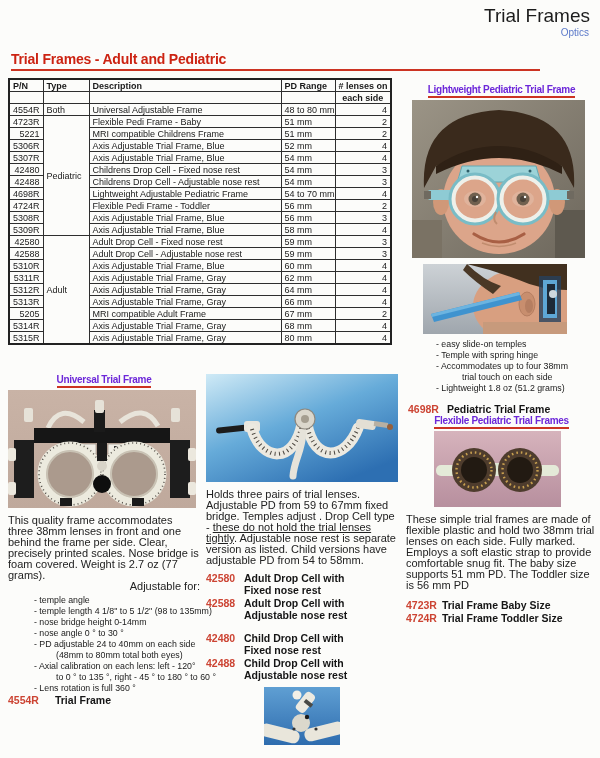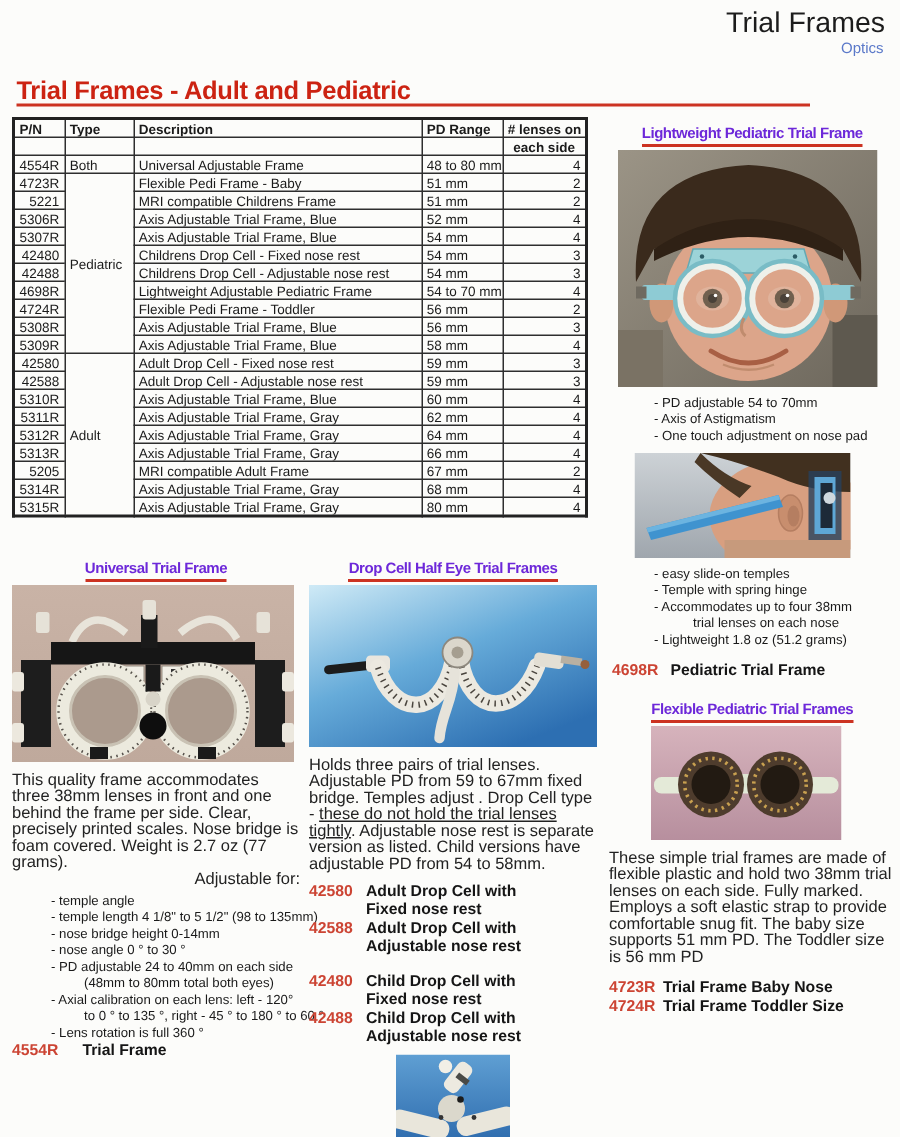--- a/index.html
+++ b/index.html
@@ -2,21 +2,21 @@
 <html><head>
 <meta charset="utf-8">
 <style>
   html,body{margin:0;padding:0;background:#9a9a9a;}
   .page{position:relative;width:600px;height:758px;margin:0 auto;background:#fcfcfa;
         font-family:"Liberation Sans",sans-serif;color:#1a1a1a;overflow:hidden;}
 
   
   .page-title{position:absolute;top:5px;right:10px;font-size:19px;color:#1c1c1c;}
   .page-subtitle{position:absolute;top:27px;right:11px;font-size:10px;color:#5b79c9;}
-  .section-heading{position:absolute;top:51px;left:11px;font-size:17px;font-weight:bold;
+  .section-heading{position:absolute;top:51px;left:11px;font-size:14px;font-weight:bold;
                    color:#cc2312;letter-spacing:-0.2px;white-space:nowrap;}
   .red-rule{position:absolute;top:69px;left:11px;width:529px;height:2px;background:#cc3322;}
 
   
   table.pt{position:absolute;top:78px;left:8px;width:382px;border-collapse:collapse;
            table-layout:fixed;font-size:9px;border:2px solid #222;}
   table.pt th, table.pt td{border:1px solid #2e2e2e;padding:0 3px;height:11px;line-height:10px;
            overflow:hidden;white-space:nowrap;}
   table.pt th{text-align:left;font-weight:bold;}
   table.pt th.center{text-align:center;}
@@ -55,21 +55,21 @@
   .dc-item .pn{color:#cc4433;width:38px;flex:none;}
 
   .flex-parts{margin-top:8px;}
   .flex-part{font-size:10.5px;font-weight:bold;line-height:13px;color:#151515;}
   .flex-part .pn{color:#cc4433;margin-right:5px;}
 
   .photo{display:block;}
   .photo-mid-top{margin-top:0;}
   .nose-photo{display:block;margin:6px auto 0 auto;}
 
-  .heading-2{margin-top:15px;}
+  .heading-2{}
   .photo1{margin-left:6px;margin-top:3px;}
   .photo2{margin-left:17px;margin-top:6px;}
   .photo3{margin-left:28px;margin-top:4px;}
 </style>
 </head>
 <body>
 
 <div class="page">
 
   <div class="page-title">Trial Frames</div>
@@ -285,23 +285,20 @@
         <div class="line">- Axial calibration on each lens: left - 120°</div>
         <div class="line wrap">to 0 ° to 135 °, right - 45 ° to 180 ° to 60 °</div>
         <div class="line">- Lens rotation is full 360 °</div>
       </div>
     <div class="part-line">
       <span class="pn">4554R</span><span>Trial Frame</span>
     </div>
   </div>
 
   <div class="col-mid">
-    <div class="col-heading">
-      <span>Drop Cell Half Eye Trial Frames</span>
-    </div>
     <svg class="photo photo-mid-top" width="192" height="108" viewBox="0 0 192 108">
       <defs>
           <linearGradient id="gD" x1="0" y1="0" x2="0.7" y2="1">
         <stop offset="0" stop-color="#cfeaf6"></stop>
             <stop offset="0.5" stop-color="#66abd9"></stop>
             <stop offset="1" stop-color="#2d6fb2"></stop>
           </linearGradient>
         </defs>
       <rect width="192" height="108" fill="url(#gD)"></rect>
       <rect x="10" y="52" width="34" height="6" rx="3" fill="#1c1c1c" transform="rotate(-6 27 55)"></rect>
@@ -392,25 +389,20 @@
         <circle cx="111" cy="99" r="3" fill="#241a10"></circle>
         <circle cx="113" cy="97" r="1.2" fill="#fff"></circle>
       <ellipse cx="63" cy="99" rx="11" ry="8" fill="#f6f2ec" opacity="0.18"></ellipse>
       <ellipse cx="111" cy="99" rx="11" ry="8" fill="#f6f2ec" opacity="0.18"></ellipse>
       <circle cx="56" cy="71" r="1.5" fill="#2c5c66"></circle>
         <circle cx="118" cy="71" r="1.5" fill="#2c5c66"></circle>
       <path d="M84,112 q-4,8 1,12" stroke="#c08c6e" stroke-width="2" fill="none"></path>
       <path d="M62,134 Q87,150 112,134" stroke="#a85f44" stroke-width="3.2" fill="none" stroke-linecap="round"></path>
       <path d="M70,143 Q87,150 104,143" stroke="#c08c6e" stroke-width="1.5" fill="none"></path>
     </svg>
-    <div class="bullets">
-        <div class="line">- PD adjustable 54 to 70mm</div>
-        <div class="line">- Axis of Astigmatism</div>
-        <div class="line">- One touch adjustment on nose pad</div>
-      </div>
     <svg class="photo photo2" width="144" height="70" viewBox="0 0 144 70">
       <defs>
           <linearGradient id="gS" x1="0" y1="0" x2="0" y2="1">
         <stop offset="0" stop-color="#cdd2d6"></stop>
             <stop offset="1" stop-color="#9fa6ad"></stop>
           </linearGradient>
         </defs>
       <rect width="144" height="70" fill="url(#gS)"></rect>
       <ellipse cx="102" cy="42" rx="52" ry="38" fill="#d89f80"></ellipse>
       <path d="M44,0 H144 V26 Q118,26 96,16 Q70,6 44,0 Z" fill="#41301f"></path>
@@ -422,21 +414,21 @@
       <rect x="116" y="12" width="22" height="46" fill="#27415c" opacity="0.8"></rect>
       <rect x="120" y="16" width="14" height="38" fill="#5ea7d6"></rect>
       <rect x="124" y="20" width="8" height="30" fill="#1d2a38"></rect>
       <circle cx="130" cy="30" r="4" fill="#cfd8de"></circle>
       <rect x="60" y="58" width="84" height="12" fill="#c79a7c"></rect>
     </svg>
     <div class="bullets">
         <div class="line">- easy slide-on temples</div>
         <div class="line">- Temple with spring hinge</div>
         <div class="line">- Accommodates up to four 38mm</div>
-        <div class="line wrap">trial lenses on each nose</div>
+        <div class="line wrap">trial touch on each side</div>
         <div class="line">- Lightweight 1.8 oz (51.2 grams)</div>
       </div>
     <div class="part-line">
       <span class="pn">4698R</span><span>Pediatric Trial Frame</span>
     </div>
     <div class="col-heading heading-2">
       <span>Flexible Pediatric Trial Frames</span>
     </div>
     <svg class="photo photo3" width="127" height="76" viewBox="0 0 127 76">
       <defs>
@@ -450,18 +442,18 @@
       <rect x="56" y="32" width="14" height="9" rx="3" fill="#dfe6d2"></rect>
       <circle cx="40" cy="39" r="22" fill="#4e3c2d"></circle>
       <circle cx="40" cy="39" r="13" fill="#221a12"></circle>
       <circle cx="40" cy="39" r="17.5" fill="none" stroke="#c8a050" stroke-width="2.4" stroke-dasharray="1.6,3"></circle>
       <circle cx="86" cy="39" r="22" fill="#4e3c2d"></circle>
       <circle cx="86" cy="39" r="13" fill="#221a12"></circle>
       <circle cx="86" cy="39" r="17.5" fill="none" stroke="#c8a050" stroke-width="2.4" stroke-dasharray="1.6,3"></circle>
     </svg>
     <div class="body-text">These simple trial frames are made of flexible plastic and hold two 38mm trial lenses on each side. Fully marked. Employs a soft elastic strap to provide comfortable snug fit. The baby size supports 51 mm PD. The Toddler size is  56 mm PD</div>
     <div class="flex-parts">
-        <div class="flex-part"><span class="pn">4723R</span><span>Trial Frame Baby Nose</span></div>
+        <div class="flex-part"><span class="pn">4723R</span><span>Trial Frame Baby Size</span></div>
         <div class="flex-part"><span class="pn">4724R</span><span>Trial Frame Toddler Size</span></div>
       </div>
   </div>
 
 </div>
 
 </body></html>

